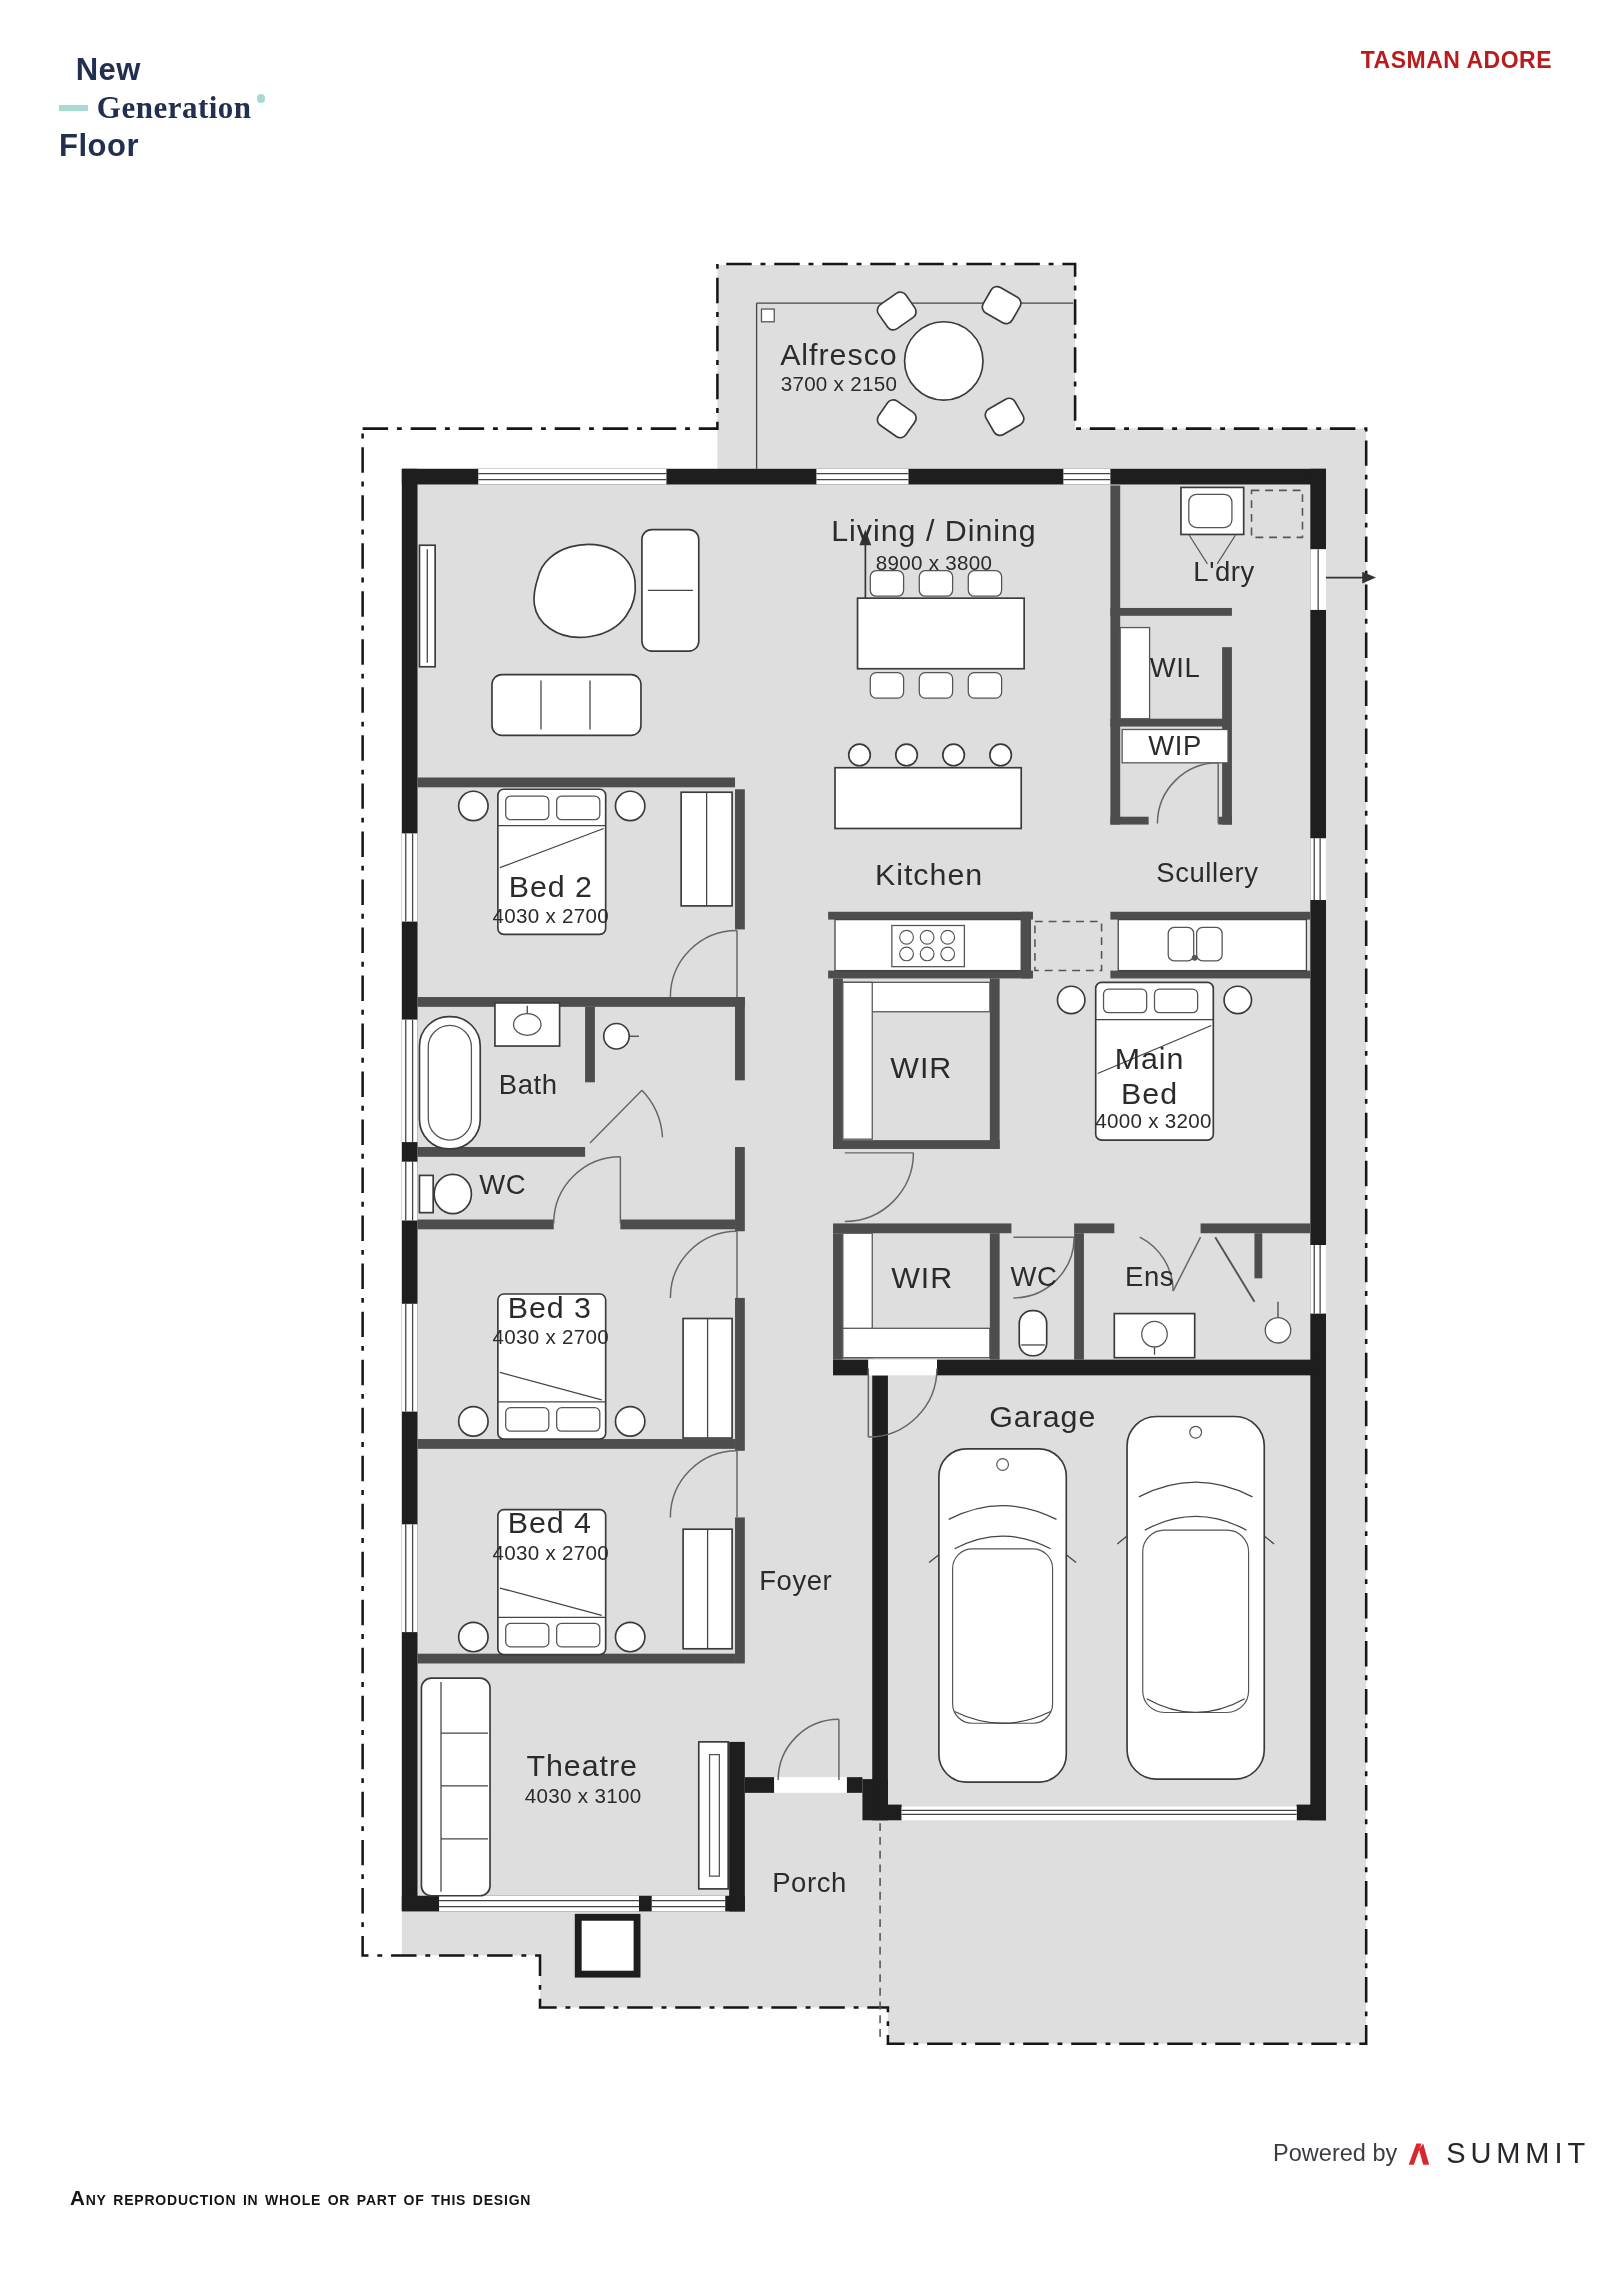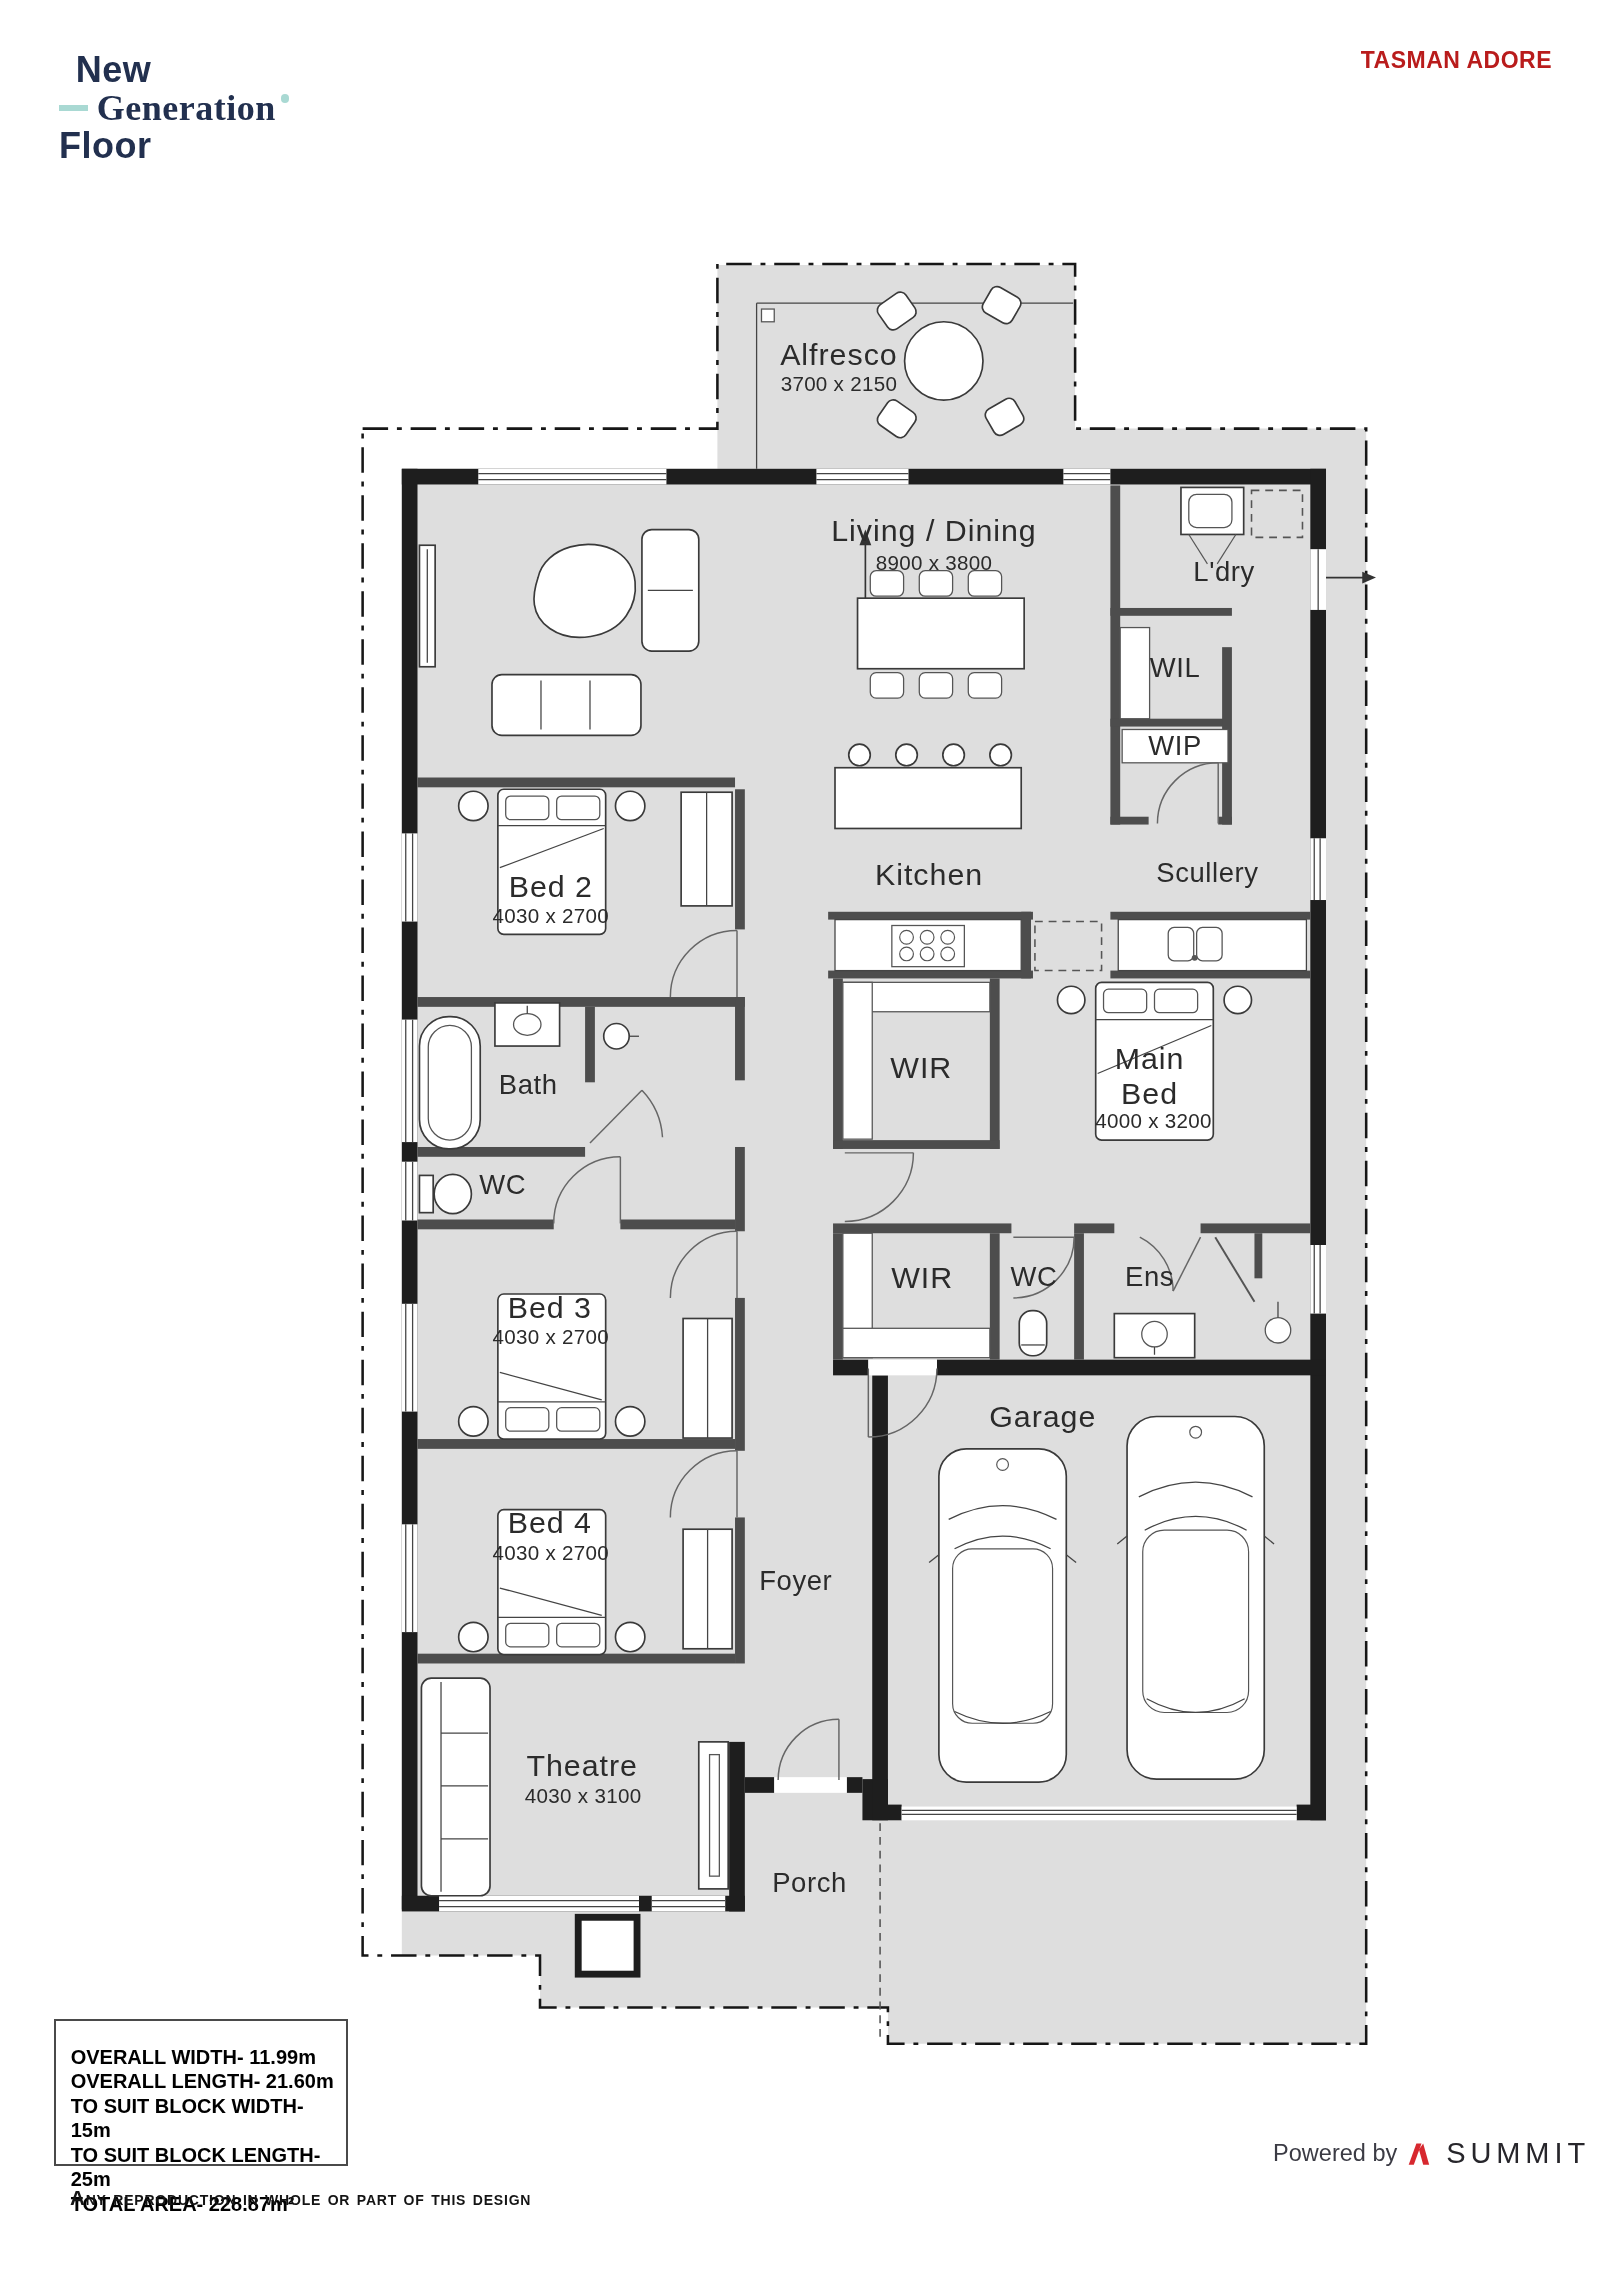--- a/index.html
+++ b/index.html
@@ -1,19 +1,19 @@
 <!DOCTYPE html>
 <html><head>
 <meta charset="utf-8">
 <style>
   html,body{margin:0;padding:0;background:#fff;}
   .page{position:relative;width:1621px;height:2293px;background:#fff;overflow:hidden;
         font-family:"Liberation Sans",sans-serif;}
   
-  .logo{position:absolute;left:59px;top:51px;color:#22304f;font-weight:bold;line-height:38px;font-size:36px;letter-spacing:0.5px;}
+  .logo{position:absolute;left:59px;top:51px;color:#22304f;font-weight:bold;line-height:38px;font-size:31px;letter-spacing:0.5px;}
   .logo .l1{padding-left:16.7px;}
   .logo .l2{display:flex;align-items:center;font-family:Liberation Serif, serif;}
   .logo .dash{display:inline-block;width:29px;height:6.9px;background:#a9d9d3;margin-right:8.8px;}
   .logo .dot{display:inline-block;width:8.8px;height:8.8px;border-radius:50%;background:#a9d9d3;margin:-19.6px 0 0 4.9px;}
   .plan-title{position:absolute;right:69px;top:47px;font-size:23px;font-weight:bold;letter-spacing:0.5px;color:#b91c1c;}
   
   .spec-box{position:absolute;left:54px;top:2019px;width:294px;height:147px;border:2px solid #4a4a4a;
             padding:23.5px 0 0 14.7px;box-sizing:border-box;font-weight:bold;font-size:20px;line-height:24.5px;color:#000;}
   
   .powered{position:absolute;right:31px;top:2137px;display:flex;align-items:center;gap:10px;}
@@ -388,27 +388,20 @@
     <div class="l1">New</div>
     <div class="l2">
       <span class="dash"></span>
       <span>Generation</span>
       <span class="dot"></span>
     </div>
     <div class="l3">Floor</div>
   </div>
   <div class="plan-title">TASMAN ADORE</div>
 
-  <div class="spec-box">
-    <div>OVERALL WIDTH- 11.99m</div>
-    <div>OVERALL LENGTH- 21.60m</div>
-    <div>TO SUIT BLOCK WIDTH- 15m</div>
-    <div>TO SUIT BLOCK LENGTH- 25m</div>
-    <div>TOTAL AREA- 228.87m²</div>
-  </div>
 
   <div class="powered">
     <span class="pb">Powered by</span>
     <svg width="29" height="27.4" viewBox="0 0 34 30">
       <polygon points="11,3 17,3 8,28 2,28" fill="#d7282f"></polygon>
       <polygon points="14,10 19,3 26,28 19,28" fill="#d7282f"></polygon>
     </svg>
     <span class="brand">SUMMIT</span>
   </div>
 

